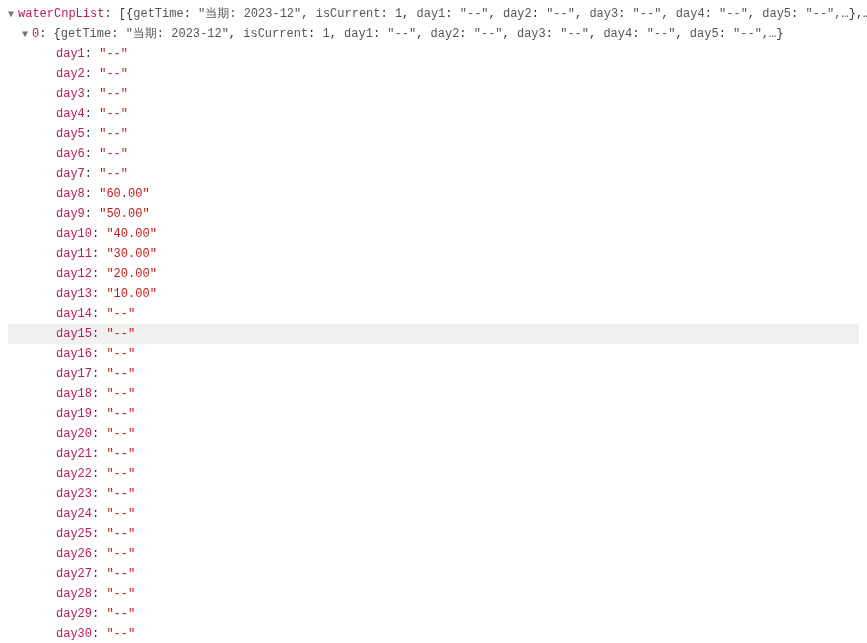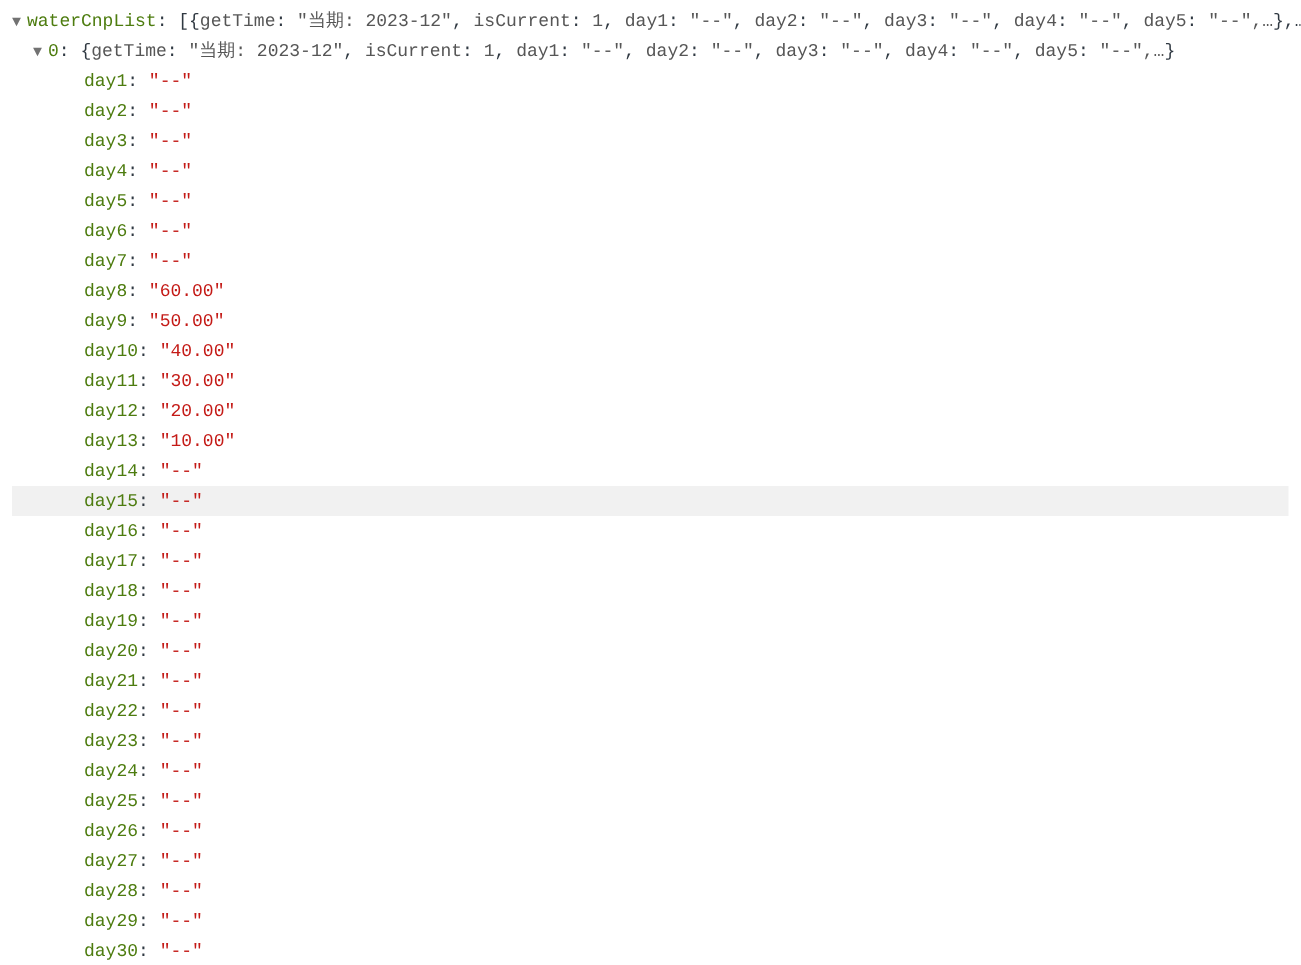--- a/index.html
+++ b/index.html
@@ -26,21 +26,21 @@
     }
     .arrow {
       display: inline-block;
       width: 10px;
       color: #727272;
       font-size: 10px;
       cursor: pointer;
       user-select: none;
     }
     .key {
-      color: #4d7c0f;
+      color: #be185d;
     }
     .colon {
       color: #303942;
     }
     .str {
       color: #c41a16;
     }
     .num {
       color: #1c00cf;
     }

